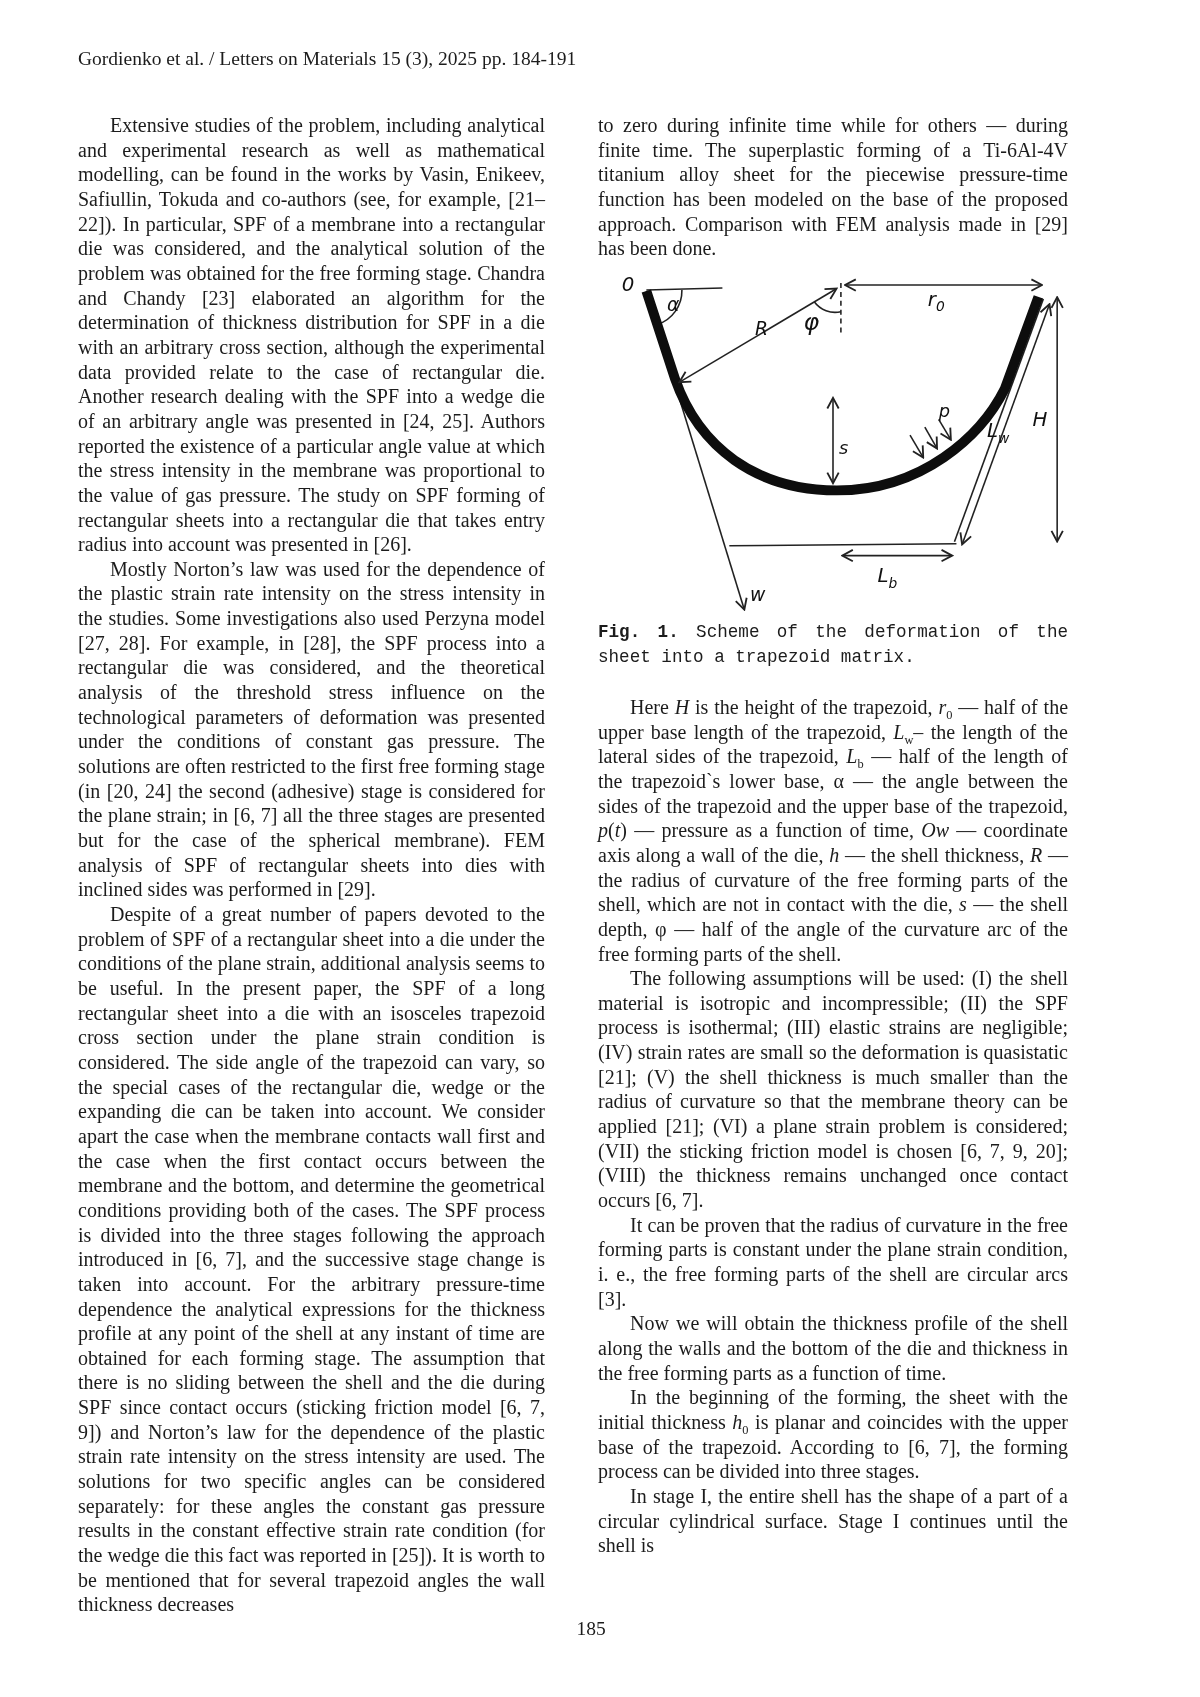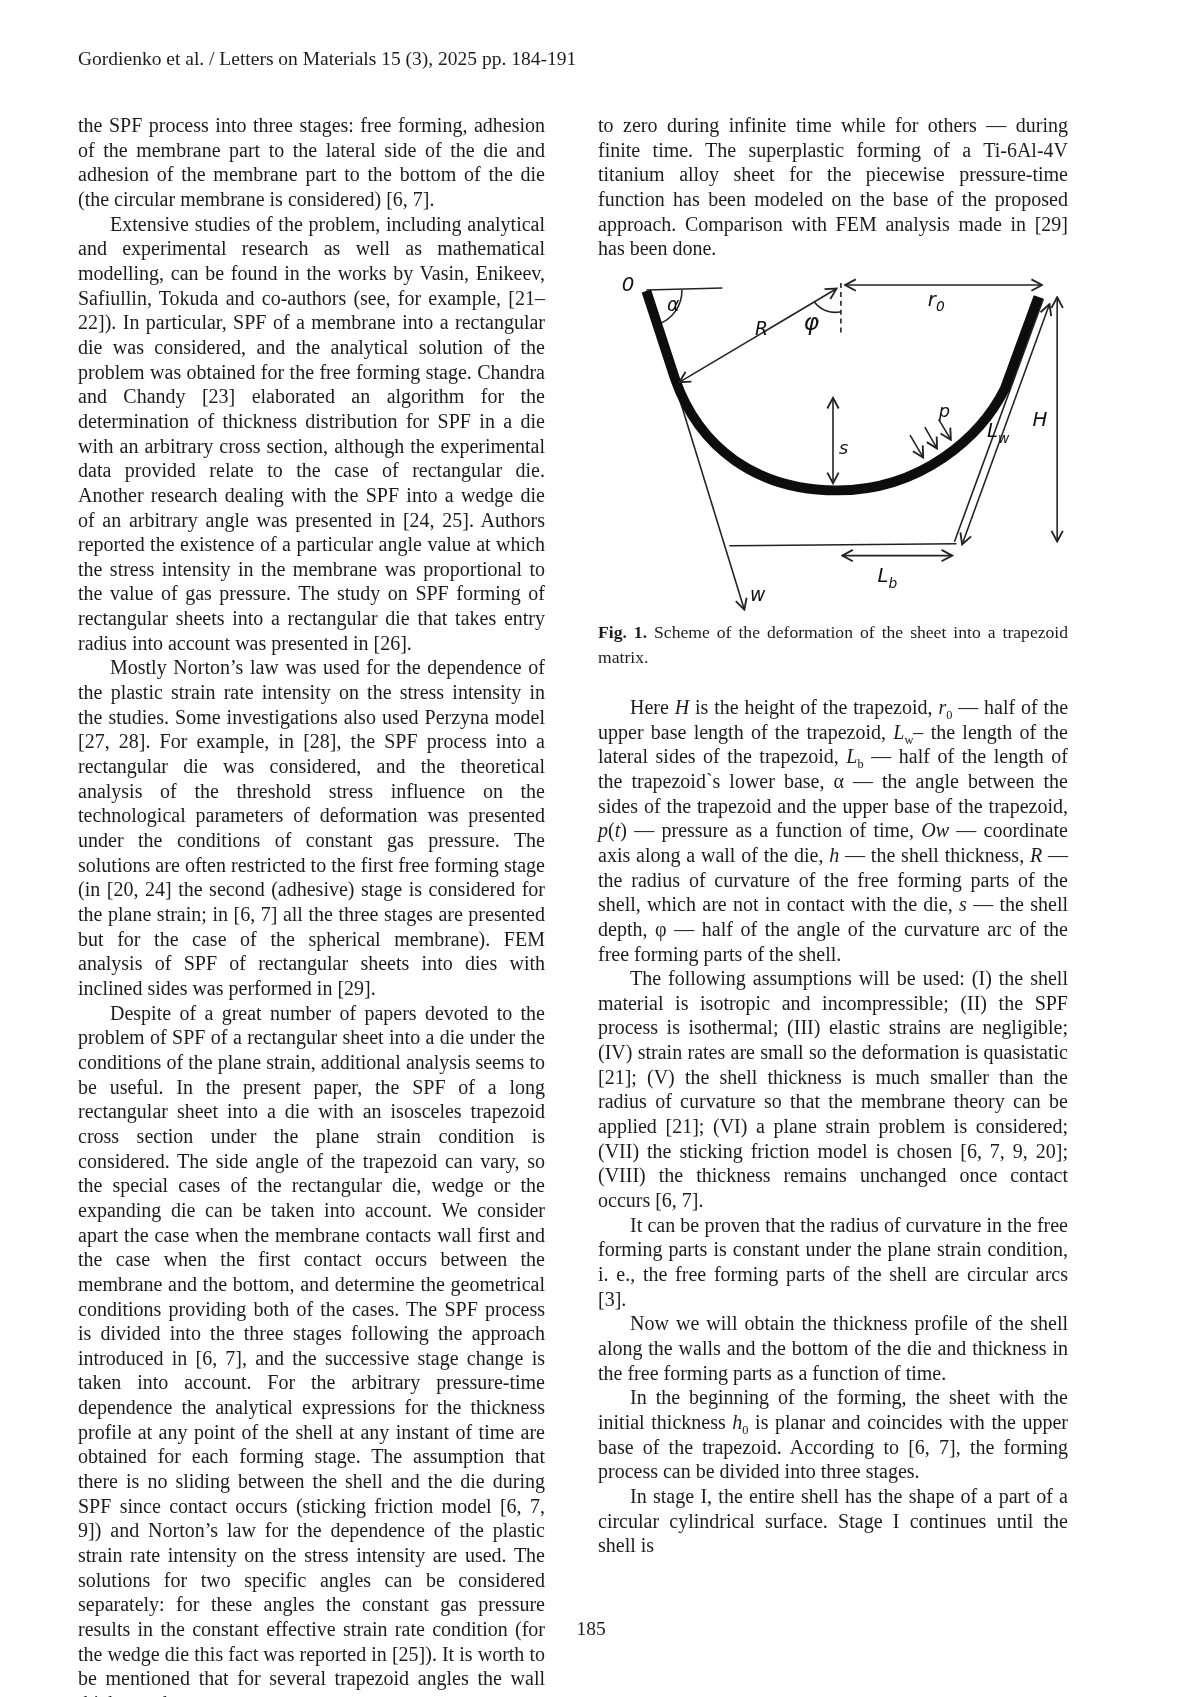--- a/index.html
+++ b/index.html
@@ -39,20 +39,21 @@
     line-height: 24px;
     margin: 13px 0 14px 0;
   }
   .figure-block { margin: 14px 0 4px 0; }
   .figure-block svg { display:block; width: 474px; height: 341px; margin-left: -2px; }
   .fig-caption {
     font-size: 17.6px;
     line-height: 25.5px;
     text-align: justify;
     margin: 2px 0 24px 0;
+    font-family: Liberation Mono, monospace;
   }
   .fig-caption b { font-weight: bold; }
   .page-number {
     position: absolute;
     top: 1618px;
     left: 18px;
     width: 990px;
     text-align: center;
     font-size: 19.5px;
   }
@@ -71,21 +72,20 @@
 
 <div class="page">
   <div class="content">
 
     <div class="running-head">Gordienko et al. / Letters on Materials 15 (3), 2025 pp. 184-191</div>
 
     <div class="columns">
 
       <div class="col-left">
 
-      <p class="body-par">the SPF process into three stages: free forming, adhesion of the membrane part to the lateral side of the die and adhesion of the membrane part to the bottom of the die (the circular membrane is considered) [6, 7].</p>
           <p class="body-par indent">Extensive studies of the problem, including analytical and experimental research as well as mathematical modelling, can be found in the works by Vasin, Enikeev, Safiullin, Tokuda and co-authors (see, for example, [21– 22]). In particular, SPF of a membrane into a rectangular die was considered, and the analytical solution of the problem was obtained for the free forming stage. Chandra and Chandy [23] elaborated an algorithm for the determination of thickness distribution for SPF in a die with an arbitrary cross section, although the experimental data provided relate to the case of rectangular die. Another research dealing with the SPF into a wedge die of an arbitrary angle was presented in [24, 25]. Authors reported the existence of a particular angle value at which the stress intensity in the membrane was proportional to the value of gas pressure. The study on SPF forming of rectangular sheets into a rectangular die that takes entry radius into account was presented in [26].</p>
           <p class="body-par indent">Mostly Norton’s law was used for the dependence of the plastic strain rate intensity on the stress intensity in the studies. Some investigations also used Perzyna model [27, 28]. For example, in [28], the SPF process into a rectangular die was considered, and the theoretical analysis of the threshold stress influence on the technological parameters of deformation was presented under the conditions of constant gas pressure. The solutions are often restricted to the first free forming stage (in [20, 24] the second (adhesive) stage is considered for the plane strain; in [6, 7] all the three stages are presented but for the case of the spherical membrane). FEM analysis of SPF of rectangular sheets into dies with inclined sides was performed in [29].</p>
           <p class="body-par indent">Despite of a great number of papers devoted to the problem of SPF of a rectangular sheet into a die under the conditions of the plane strain, additional analysis seems to be useful. In the present paper, the SPF of a long rectangular sheet into a die with an isosceles trapezoid cross section under the plane strain condition is considered. The side angle of the trapezoid can vary, so the special cases of the rectangular die, wedge or the expanding die can be taken into account. We consider apart the case when the membrane contacts wall first and the case when the first contact occurs between the membrane and the bottom, and determine the geometrical conditions providing both of the cases. The SPF process is divided into the three stages following the approach introduced in [6, 7], and the successive stage change is taken into account. For the arbitrary pressure-time dependence the analytical expressions for the thickness profile at any point of the shell at any instant of time are obtained for each forming stage. The assumption that there is no sliding between the shell and the die during SPF since contact occurs (sticking friction model [6, 7, 9]) and Norton’s law for the dependence of the plastic strain rate intensity on the stress intensity are used. The solutions for two specific angles can be considered separately: for these angles the constant gas pressure results in the constant effective strain rate condition (for the wedge die this fact was reported in [25]). It is worth to be mentioned that for several trapezoid angles the wall thickness decreases</p>
         </div>
 
       <div class="col-right">
 
         <p class="body-par">to zero during infinite time while for others — during finite time. The superplastic forming of a Ti-6Al-4V titanium alloy sheet for the piecewise pressure-time function has been modeled on the base of the proposed approach. Comparison with FEM analysis made in [29] has been done.</p>
 
 

